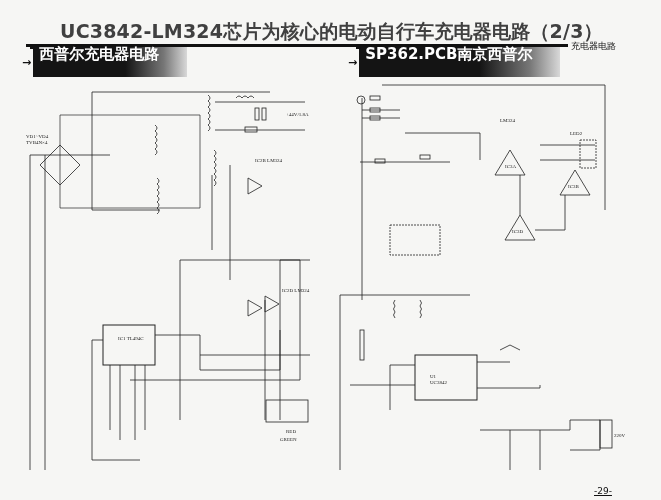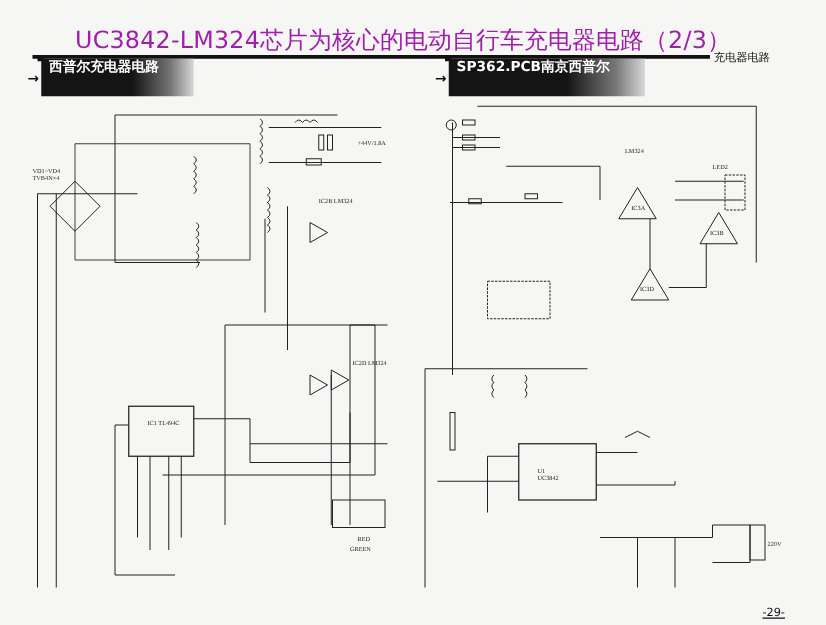--- a/index.html
+++ b/index.html
@@ -1,25 +1,25 @@
 <!DOCTYPE html>
 <html><head>
 <meta charset="utf-8">
 <style>
   html,body{margin:0;padding:0;background:#f6f6f4;}
   body{width:661px;height:500px;position:relative;overflow:hidden;font-family:"DejaVu Sans",sans-serif;color:#111;}
-  .title{position:absolute;left:60px;top:19px;font-size:19px;font-weight:normal;letter-spacing:0.2px;color:#a21caf;white-space:nowrap;}
+  .title{position:absolute;left:60px;top:19px;font-size:19px;font-weight:bold;letter-spacing:0.2px;color:#404040;white-space:nowrap;}
   .title-rule{position:absolute;left:26px;top:44px;width:542px;height:3px;background:#111;}
   .section-tag{position:absolute;left:571px;top:40px;font-size:9px;font-weight:normal;white-space:nowrap;}
   .sub{position:absolute;top:55px;height:14px;display:flex;align-items:center;}
   .sub .arrow{font-size:11px;font-weight:bold;margin-right:2px;}
-  .sub .bar{background:#1a1a1a;color:#fff;font-size:11px;font-weight:bold;padding:1px 28px 17px 6px;position:relative;height:12px;line-height:12px;
+  .sub .bar{background:#1a1a1a;color:#fff;font-size:15px;font-weight:bold;padding:1px 28px 17px 6px;position:relative;height:12px;line-height:12px;
             background:linear-gradient(90deg,#141414 60%,#777 85%,#d8d8d8 100%);}
   .sub .bar:before{content:"";position:absolute;left:-3px;top:-3px;width:5px;height:5px;background:#111;}
-  .page-num{position:absolute;left:610px;top:486px;font-size:9px;text-decoration:underline;}
+  .page-num{position:absolute;left:594px;top:486px;font-size:9px;text-decoration:underline;}
   svg{position:absolute;left:0;top:0;}
   .lbl{font-family:"Liberation Serif",serif;font-size:5px;fill:#222;}
 </style>
 </head>
 <body>
 
 <div class="title">UC3842-LM324芯片为核心的电动自行车充电器电路（2/3）</div>
 <div class="title-rule"></div>
 <div class="section-tag">充电器电路</div>
 

